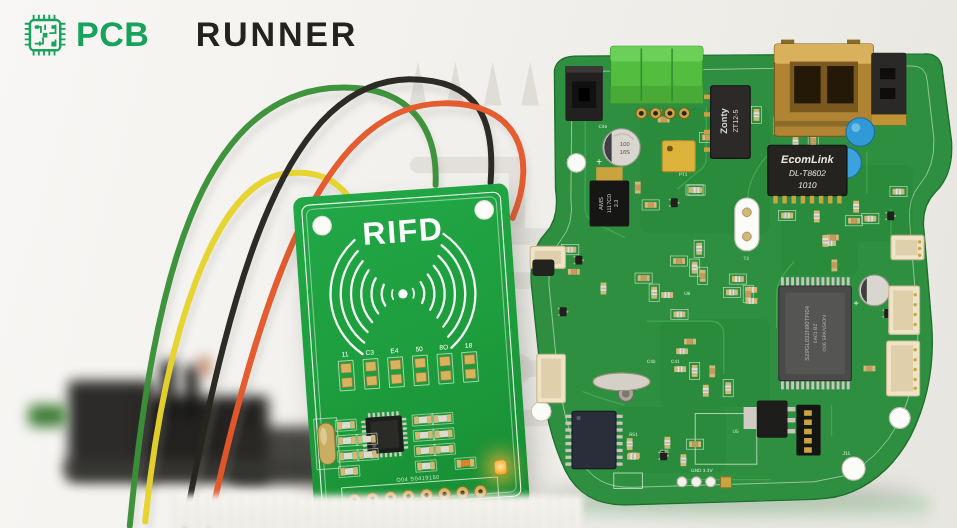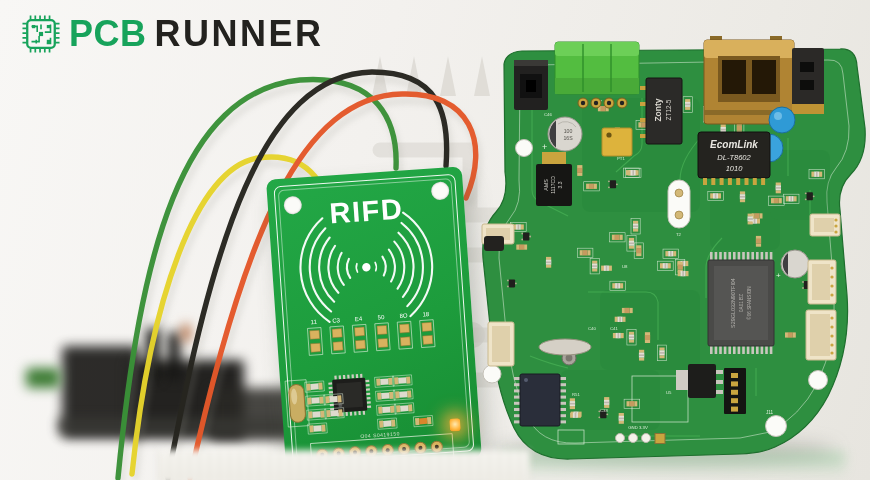--- a/index.html
+++ b/index.html
@@ -26,22 +26,22 @@
     font-size:29px;font-weight:800;letter-spacing:1.5px;}
   .rfid-svg{position:absolute;left:0;top:0;}
   .led{position:absolute;left:166px;top:251px;width:11px;height:13px;border-radius:3px;
     background:radial-gradient(circle at 50% 45%,#ffe9b0 0%,#ffb43a 60%,#e08d18 100%);
     box-shadow:0 0 16px 7px rgba(255,176,60,.75);}
   .front{position:absolute;z-index:6;}
   .breadboard{left:158px;top:450px;width:372px;height:34px;border-radius:4px;background:
     repeating-linear-gradient(90deg,#e6e4dc 0 3px,rgba(0,0,0,0) 3px 10px),
     linear-gradient(#f9f8f4,#efede7);filter:blur(3px);}
   .logo{position:absolute;left:22px;top:13px;display:flex;align-items:center;gap:9px;z-index:10;}
-  .logo-text{font-size:36px;font-weight:800;letter-spacing:.5px;display:flex;align-items:baseline;gap:8px;}
-  .brand-b{letter-spacing:2.5px;}
+  .logo-text{font-size:31px;font-weight:800;letter-spacing:.5px;display:flex;align-items:baseline;gap:24px;}
+  .brand-b{letter-spacing:2.5px;margin-left:18px;}
   .blur6{filter:blur(6px);border-radius:4px;}
 </style>
 </head>
 <body>
 
 <div class="stage">
 
   <svg class="watermark" width="870" height="480">
     <g id="wmTeeth" fill="#dcd9d3" opacity=".8">
         <path d="M372,96 l8,-40 l8,40 z"></path>

